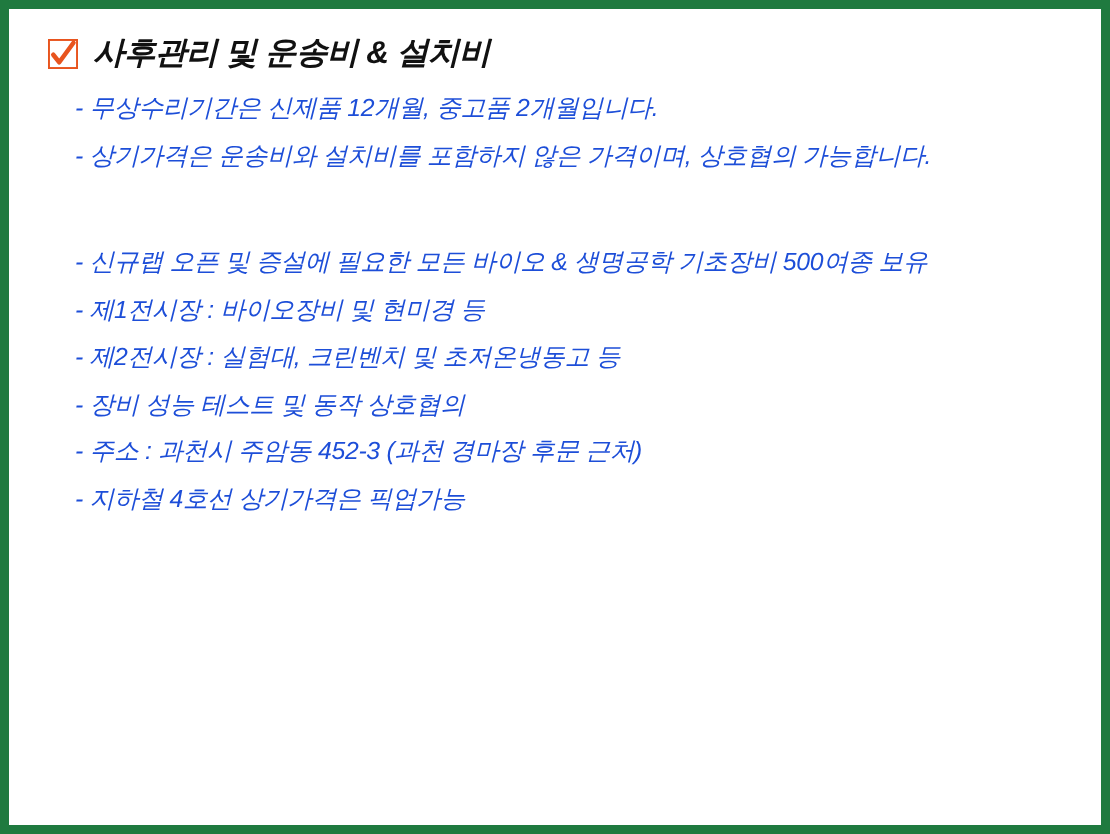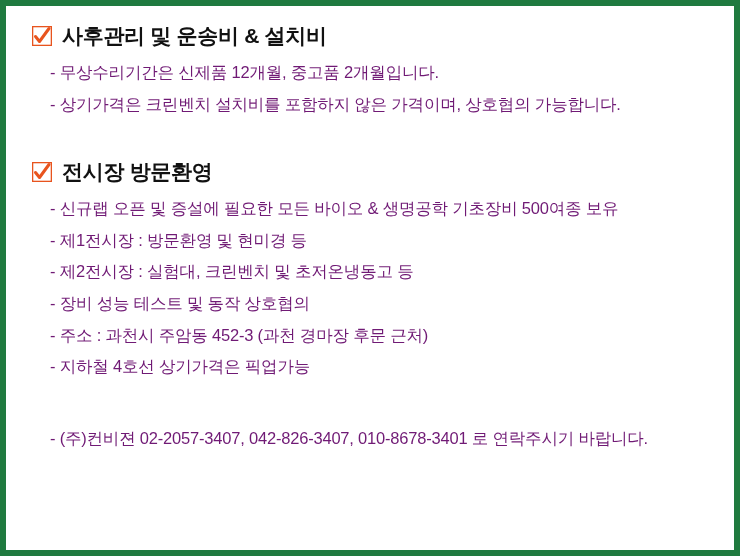--- a/index.html
+++ b/index.html
@@ -16,20 +16,21 @@
   .page {
     box-sizing: border-box;
     width: 740px;
     height: 556px;
     border: 6px solid #1f7a3f;
     background: #ffffff;
     padding: 18px 26px 10px 26px;
   }
   .section {
     margin-bottom: 10px;
+    font-style: italic;
   }
   .section-head {
     display: flex;
     align-items: center;
     gap: 10px;
     margin-bottom: 10px;
   }
   .check-icon {
     display: inline-block;
     width: 20px;
@@ -50,21 +51,21 @@
   .section-head.indent .section-title {
     margin-left: 4px;
   }
   .lines {
     margin: 0;
     padding: 0;
     list-style: none;
   }
   .line {
     font-size: 16.5px;
-    color: #701a75;
+    color: #1d4ed8;
     line-height: 1.55;
     padding: 3px 0 3px 18px;
     letter-spacing: -0.2px;
     white-space: nowrap;
   }
   .spacer-lg { height: 30px; }
 </style>
 </head>
 <body>
 
@@ -75,47 +76,35 @@
       <span class="check-icon">
         <svg width="20" height="20" viewBox="0 0 20 20" aria-hidden="true">
           <rect x="0.5" y="0.5" width="19" height="19" fill="#ffffff" stroke="#e8541e" stroke-width="1.6"></rect>
           <path d="M3.5 10.5 L7.5 15.5 L17 2.5" fill="none" stroke="#e8541e" stroke-width="3" stroke-linecap="round" stroke-linejoin="round"></path>
         </svg>
       </span>
       <span class="section-title">사후관리 및 운송비 &amp; 설치비</span>
     </div>
     <ul class="lines">
       <li class="line">- 무상수리기간은 신제품 12개월, 중고품 2개월입니다.</li>
-      <li class="line">- 상기가격은 크린벤치 설치비를 포함하지 않은 가격이며, 상호협의 가능합니다.</li>
+      <li class="line">- 상기가격은 운송비와 설치비를 포함하지 않은 가격이며, 상호협의 가능합니다.</li>
     </ul>
   </div>
 
   <div class="spacer-lg"></div>
 
   <div class="section">
-    <div class="section-head">
-      <span class="check-icon">
-        <svg width="20" height="20" viewBox="0 0 20 20" aria-hidden="true">
-          <rect x="0.5" y="0.5" width="19" height="19" fill="#ffffff" stroke="#e8541e" stroke-width="1.6"></rect>
-          <path d="M3.5 10.5 L7.5 15.5 L17 2.5" fill="none" stroke="#e8541e" stroke-width="3" stroke-linecap="round" stroke-linejoin="round"></path>
-        </svg>
-      </span>
-      <span class="section-title">전시장 방문환영</span>
-    </div>
     <ul class="lines">
       <li class="line">- 신규랩 오픈 및 증설에 필요한 모든 바이오 &amp; 생명공학 기초장비 500여종 보유</li>
-      <li class="line">- 제1전시장 : 방문환영 및 현미경 등</li>
+      <li class="line">- 제1전시장 : 바이오장비 및 현미경 등</li>
       <li class="line">- 제2전시장 : 실험대, 크린벤치 및 초저온냉동고 등</li>
       <li class="line">- 장비 성능 테스트 및 동작 상호협의</li>
       <li class="line">- 주소 : 과천시 주암동 452-3 (과천 경마장 후문 근처)</li>
       <li class="line">- 지하철 4호선 상기가격은 픽업가능</li>
     </ul>
   </div>
 
   <div class="spacer-lg"></div>
 
   <div class="section">
-    <ul class="lines">
-      <li class="line">- (주)컨비젼 02-2057-3407, 042-826-3407, 010-8678-3401 로 연락주시기 바랍니다.</li>
-    </ul>
   </div>
 
 </div>
 
 </body></html>

